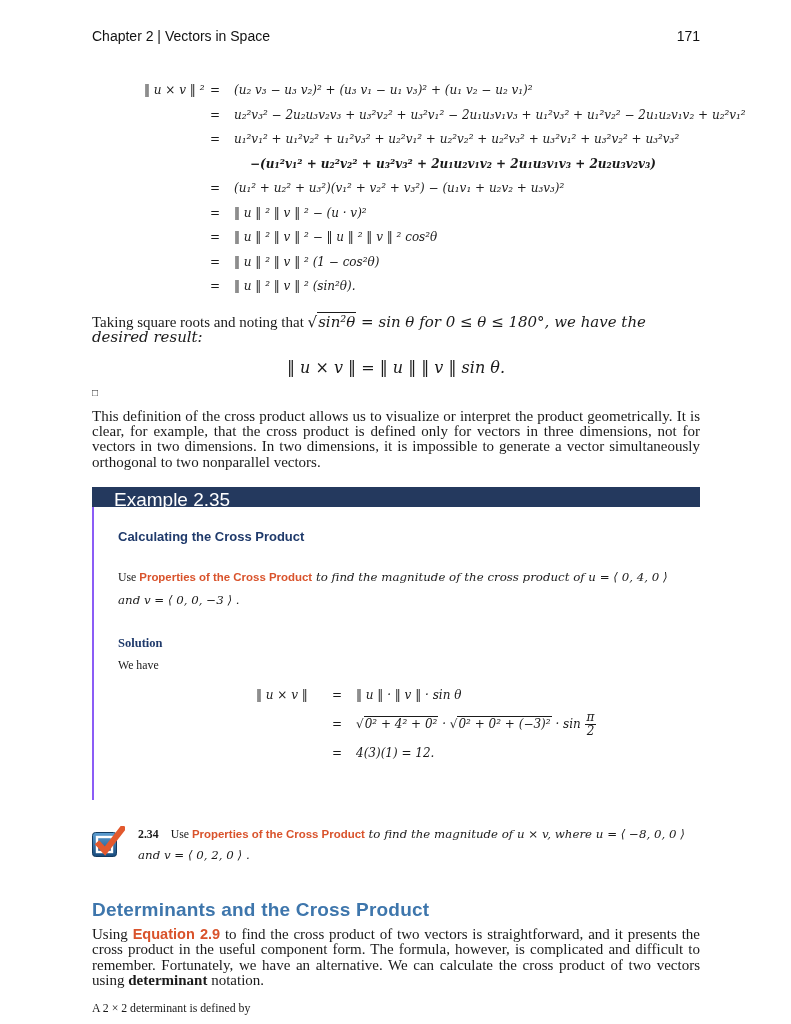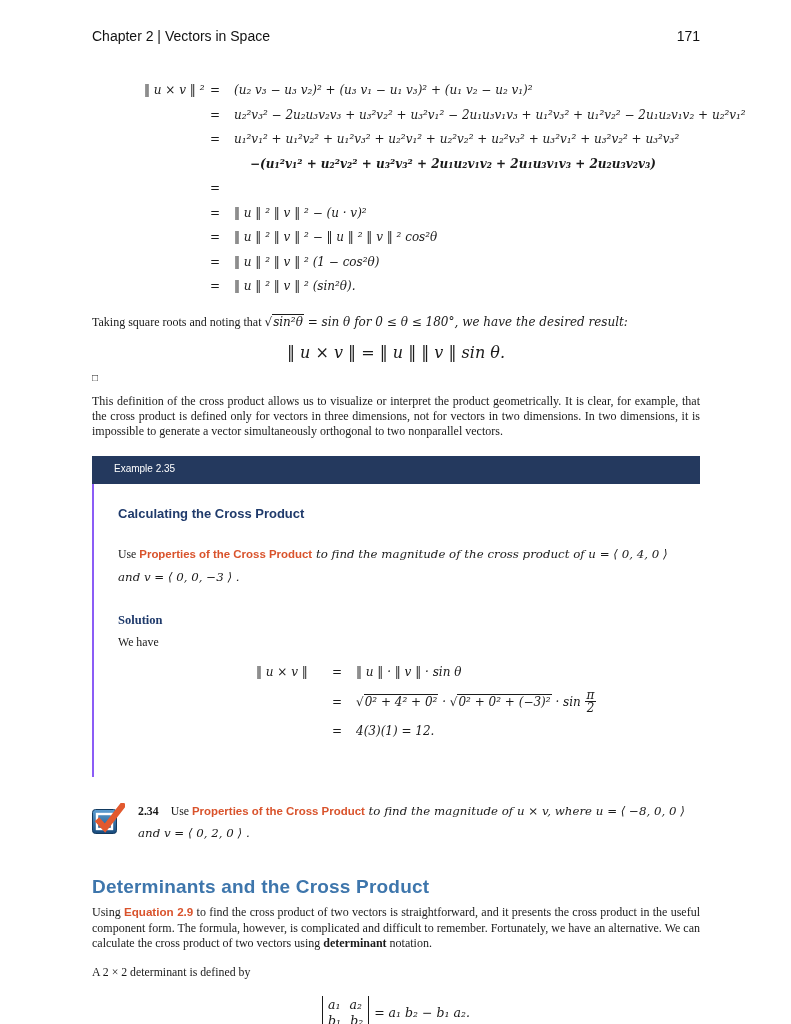--- a/index.html
+++ b/index.html
@@ -20,29 +20,29 @@
   .m-rhs.cont { padding-left:16px;font-weight:bold; }
   
   .rad { white-space:nowrap; }
   .rad-sign { font-style:normal; }
   .radicand { border-top:1px solid #1a1a1a; padding:0 1px; }
   
   .frac { display:inline-block; vertical-align:-0.55em; text-align:center; line-height:1.05; }
   .frac .num { display:block; border-bottom:1px solid #1a1a1a; padding:0 2px; }
   .frac .den { display:block; }
   
-  .bt { font-size:12px; line-height:15.2px; }
+  .bt { font-size:15px; line-height:15.2px; }
   .just { text-align:justify; }
   .sqrt-note { margin-top:16px; }
   .center-eq { text-align:center; font-size:16px; margin:13px 0 10px; }
   .proof-sq { font-size:10px; margin:10px 0 11px; color:#1a1a1a; }
   
   .example { margin-top:17px; }
-  .ex-bar { background:#24395e; color:#fff; height:28px; line-height:26px; padding-left:22px;
-            font-family:"Liberation Sans","DejaVu Sans",sans-serif; font-size:10px; }
+  .ex-bar { background:#24395e; color:#fff; height:20px; line-height:26px; padding-left:22px;
+            font-family:"Liberation Sans","DejaVu Sans",sans-serif; font-size:19px; }
   .ex-body { border-left:2px solid #8b5cf6; padding:16px 10px 34px 24px; min-height:215px; }
   .ex-title { font-family:"Liberation Sans","DejaVu Sans",sans-serif; font-weight:bold;
               font-size:13px; color:#1f3a6b; margin:6px 0 22px; }
   .ex-problem { font-size:11.8px; line-height:23px; max-width:560px; }
   .link { color:#d9532c; font-family:"Liberation Sans","DejaVu Sans",sans-serif;
           font-weight:bold; font-size:0.97em; text-decoration:none; cursor:pointer; }
   .sol-h { font-family:Liberation Serif, serif; font-weight:bold;
            font-size:12.5px; color:#1f3a6b; margin:24px 0 7px; }
   .we-have { font-size:11.8px; margin-bottom:10px; }
   .sol-eqs { margin-left:138px; font-size:12px; }
@@ -92,20 +92,21 @@
       <span class="m-rhs">u₁²v₁² + u₁²v₂² + u₁²v₃² + u₂²v₁² + u₂²v₂² + u₂²v₃² + u₃²v₁² + u₃²v₂² + u₃²v₃²</span>
     </div>
     <div class="m-row">
       <span class="m-lhs"></span>
       <span class="m-eq"></span>
       <span class="m-rhs cont">−(u₁²v₁² + u₂²v₂² + u₃²v₃² + 2u₁u₂v₁v₂ + 2u₁u₃v₁v₃ + 2u₂u₃v₂v₃)</span>
     </div>
     <div class="m-row">
       <span class="m-lhs"></span>
       <span class="m-eq">=</span>
+      <span class="m-rhs">(u₁² + u₂² + u₃²)(v₁² + v₂² + v₃²) − (u₁v₁ + u₂v₂ + u₃v₃)²</span>
     </div>
     <div class="m-row">
       <span class="m-lhs"></span>
       <span class="m-eq">=</span>
       <span class="m-rhs">‖ u ‖ ² ‖ v ‖ ² − (u · v)²</span>
     </div>
     <div class="m-row">
       <span class="m-lhs"></span>
       <span class="m-eq">=</span>
       <span class="m-rhs">‖ u ‖ ² ‖ v ‖ ² −  ‖ u ‖ ² ‖ v ‖ ² cos²θ</span>

